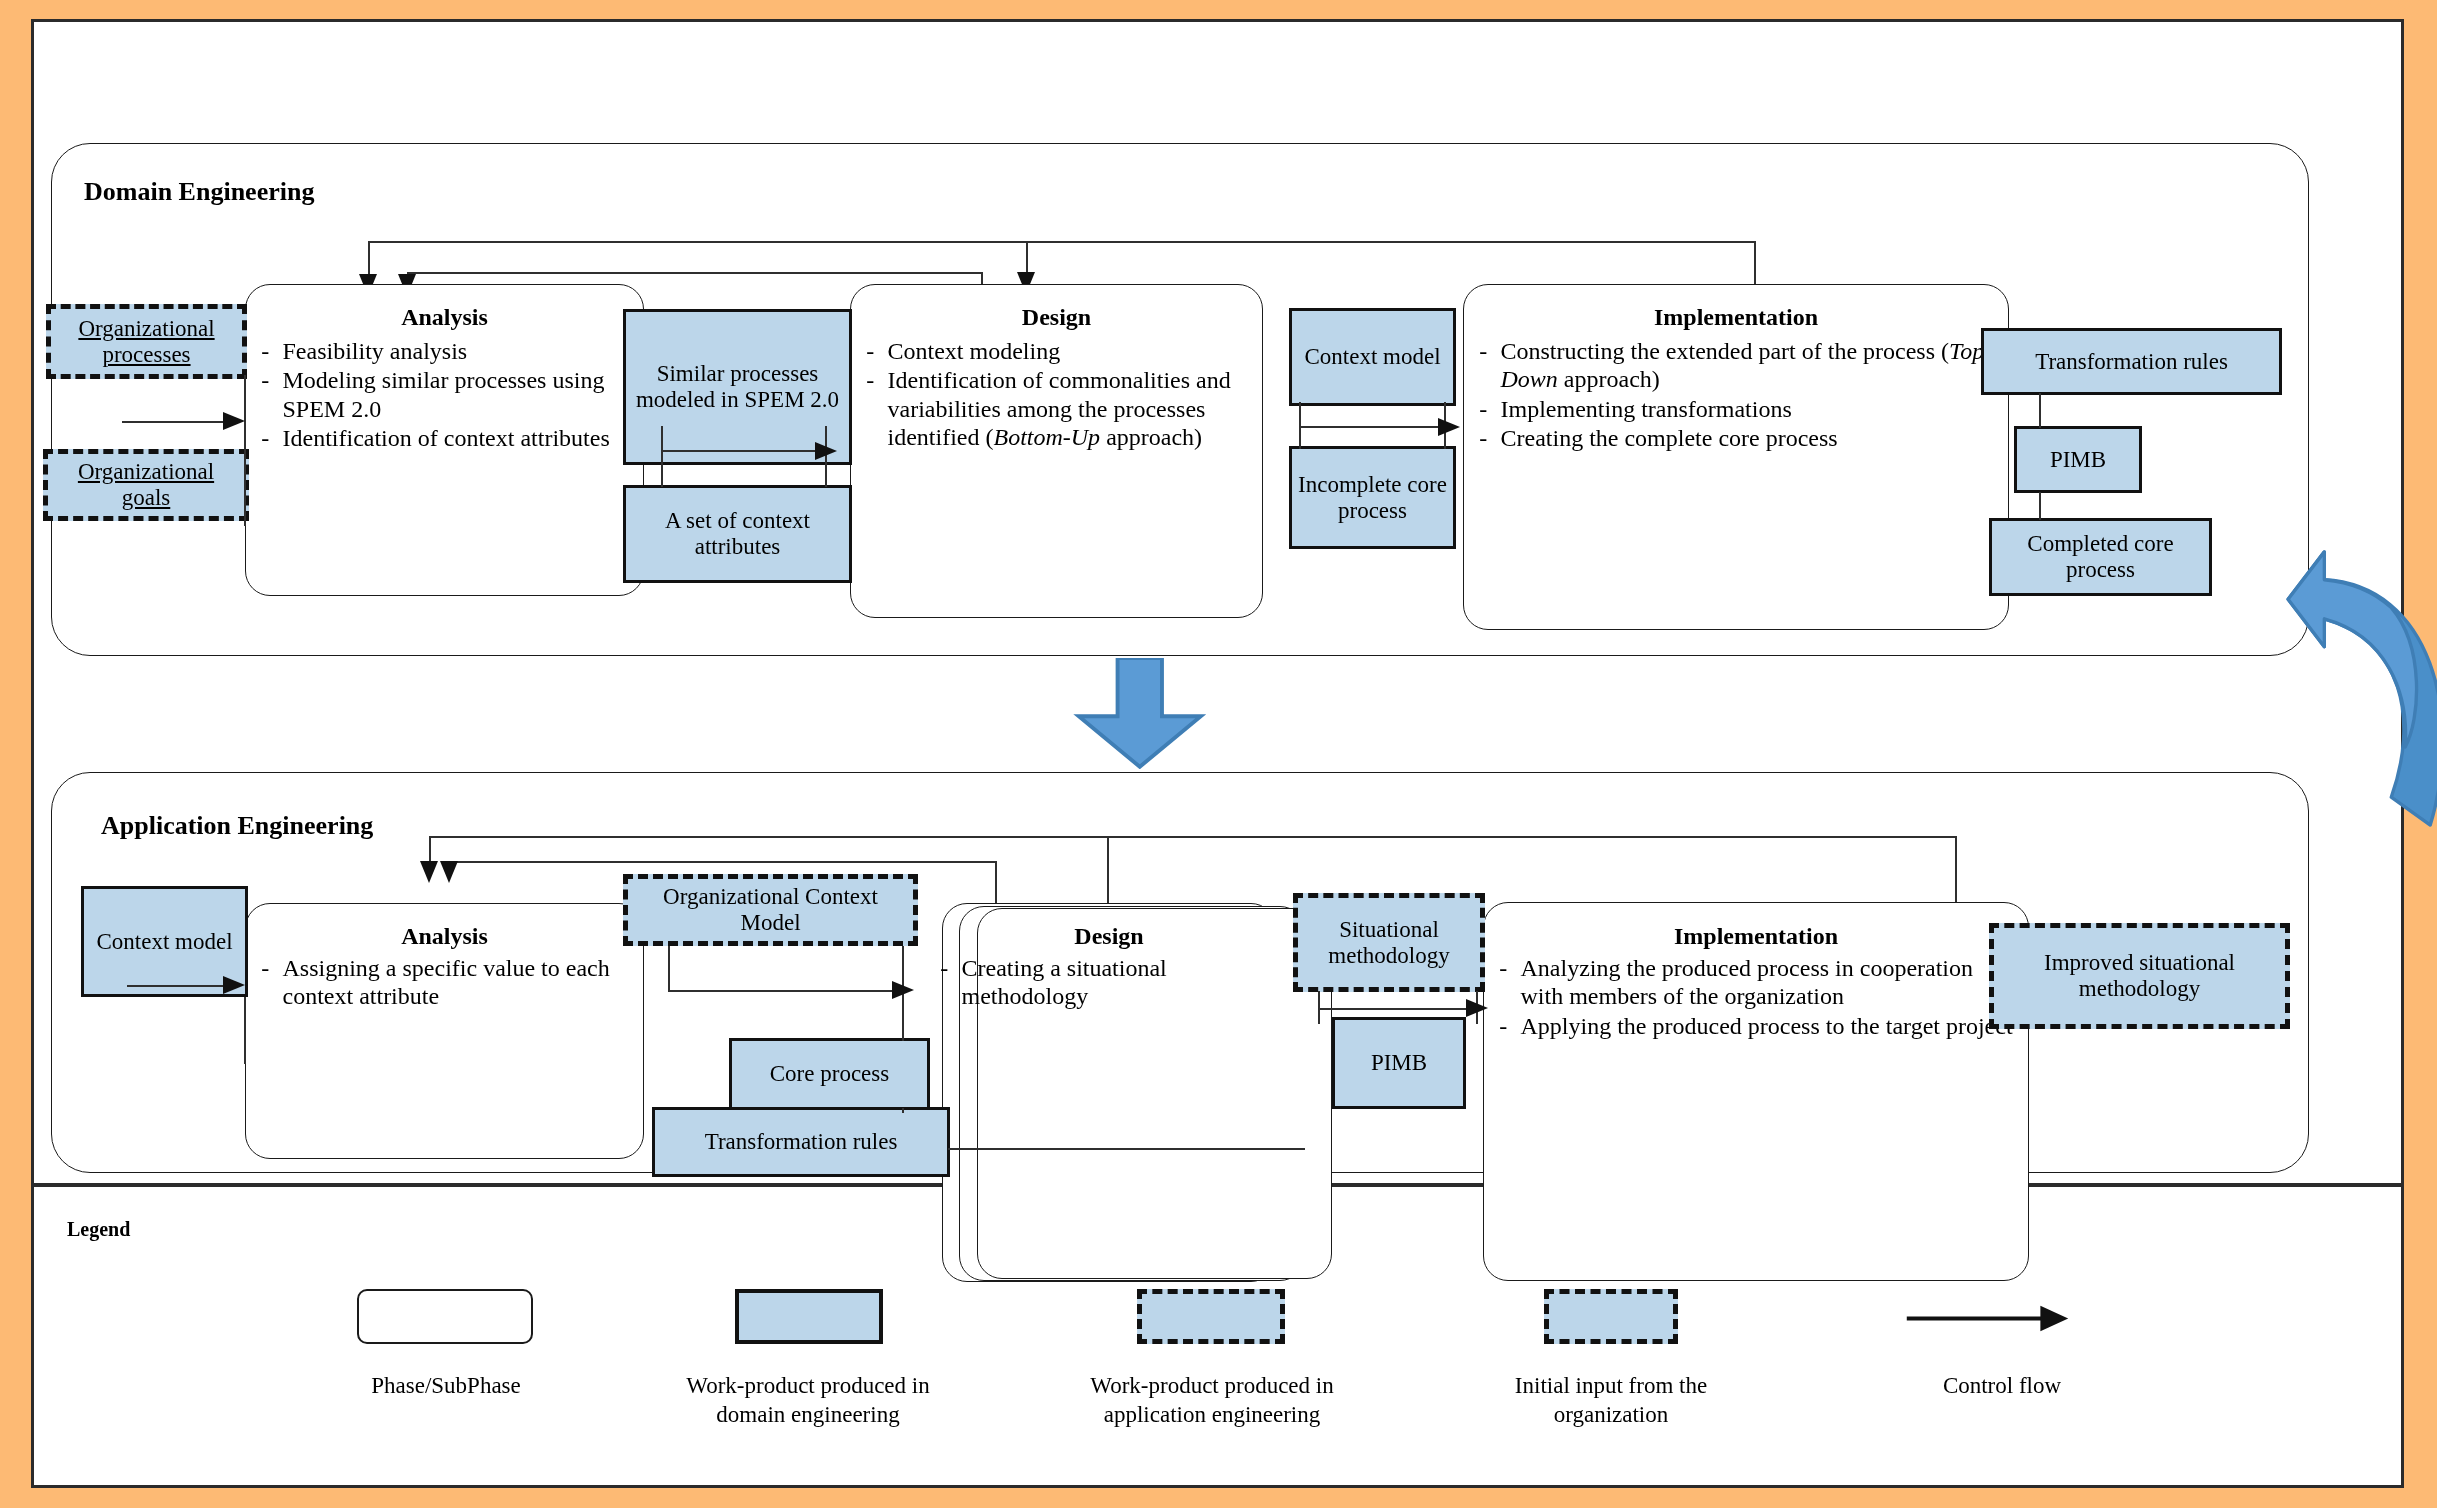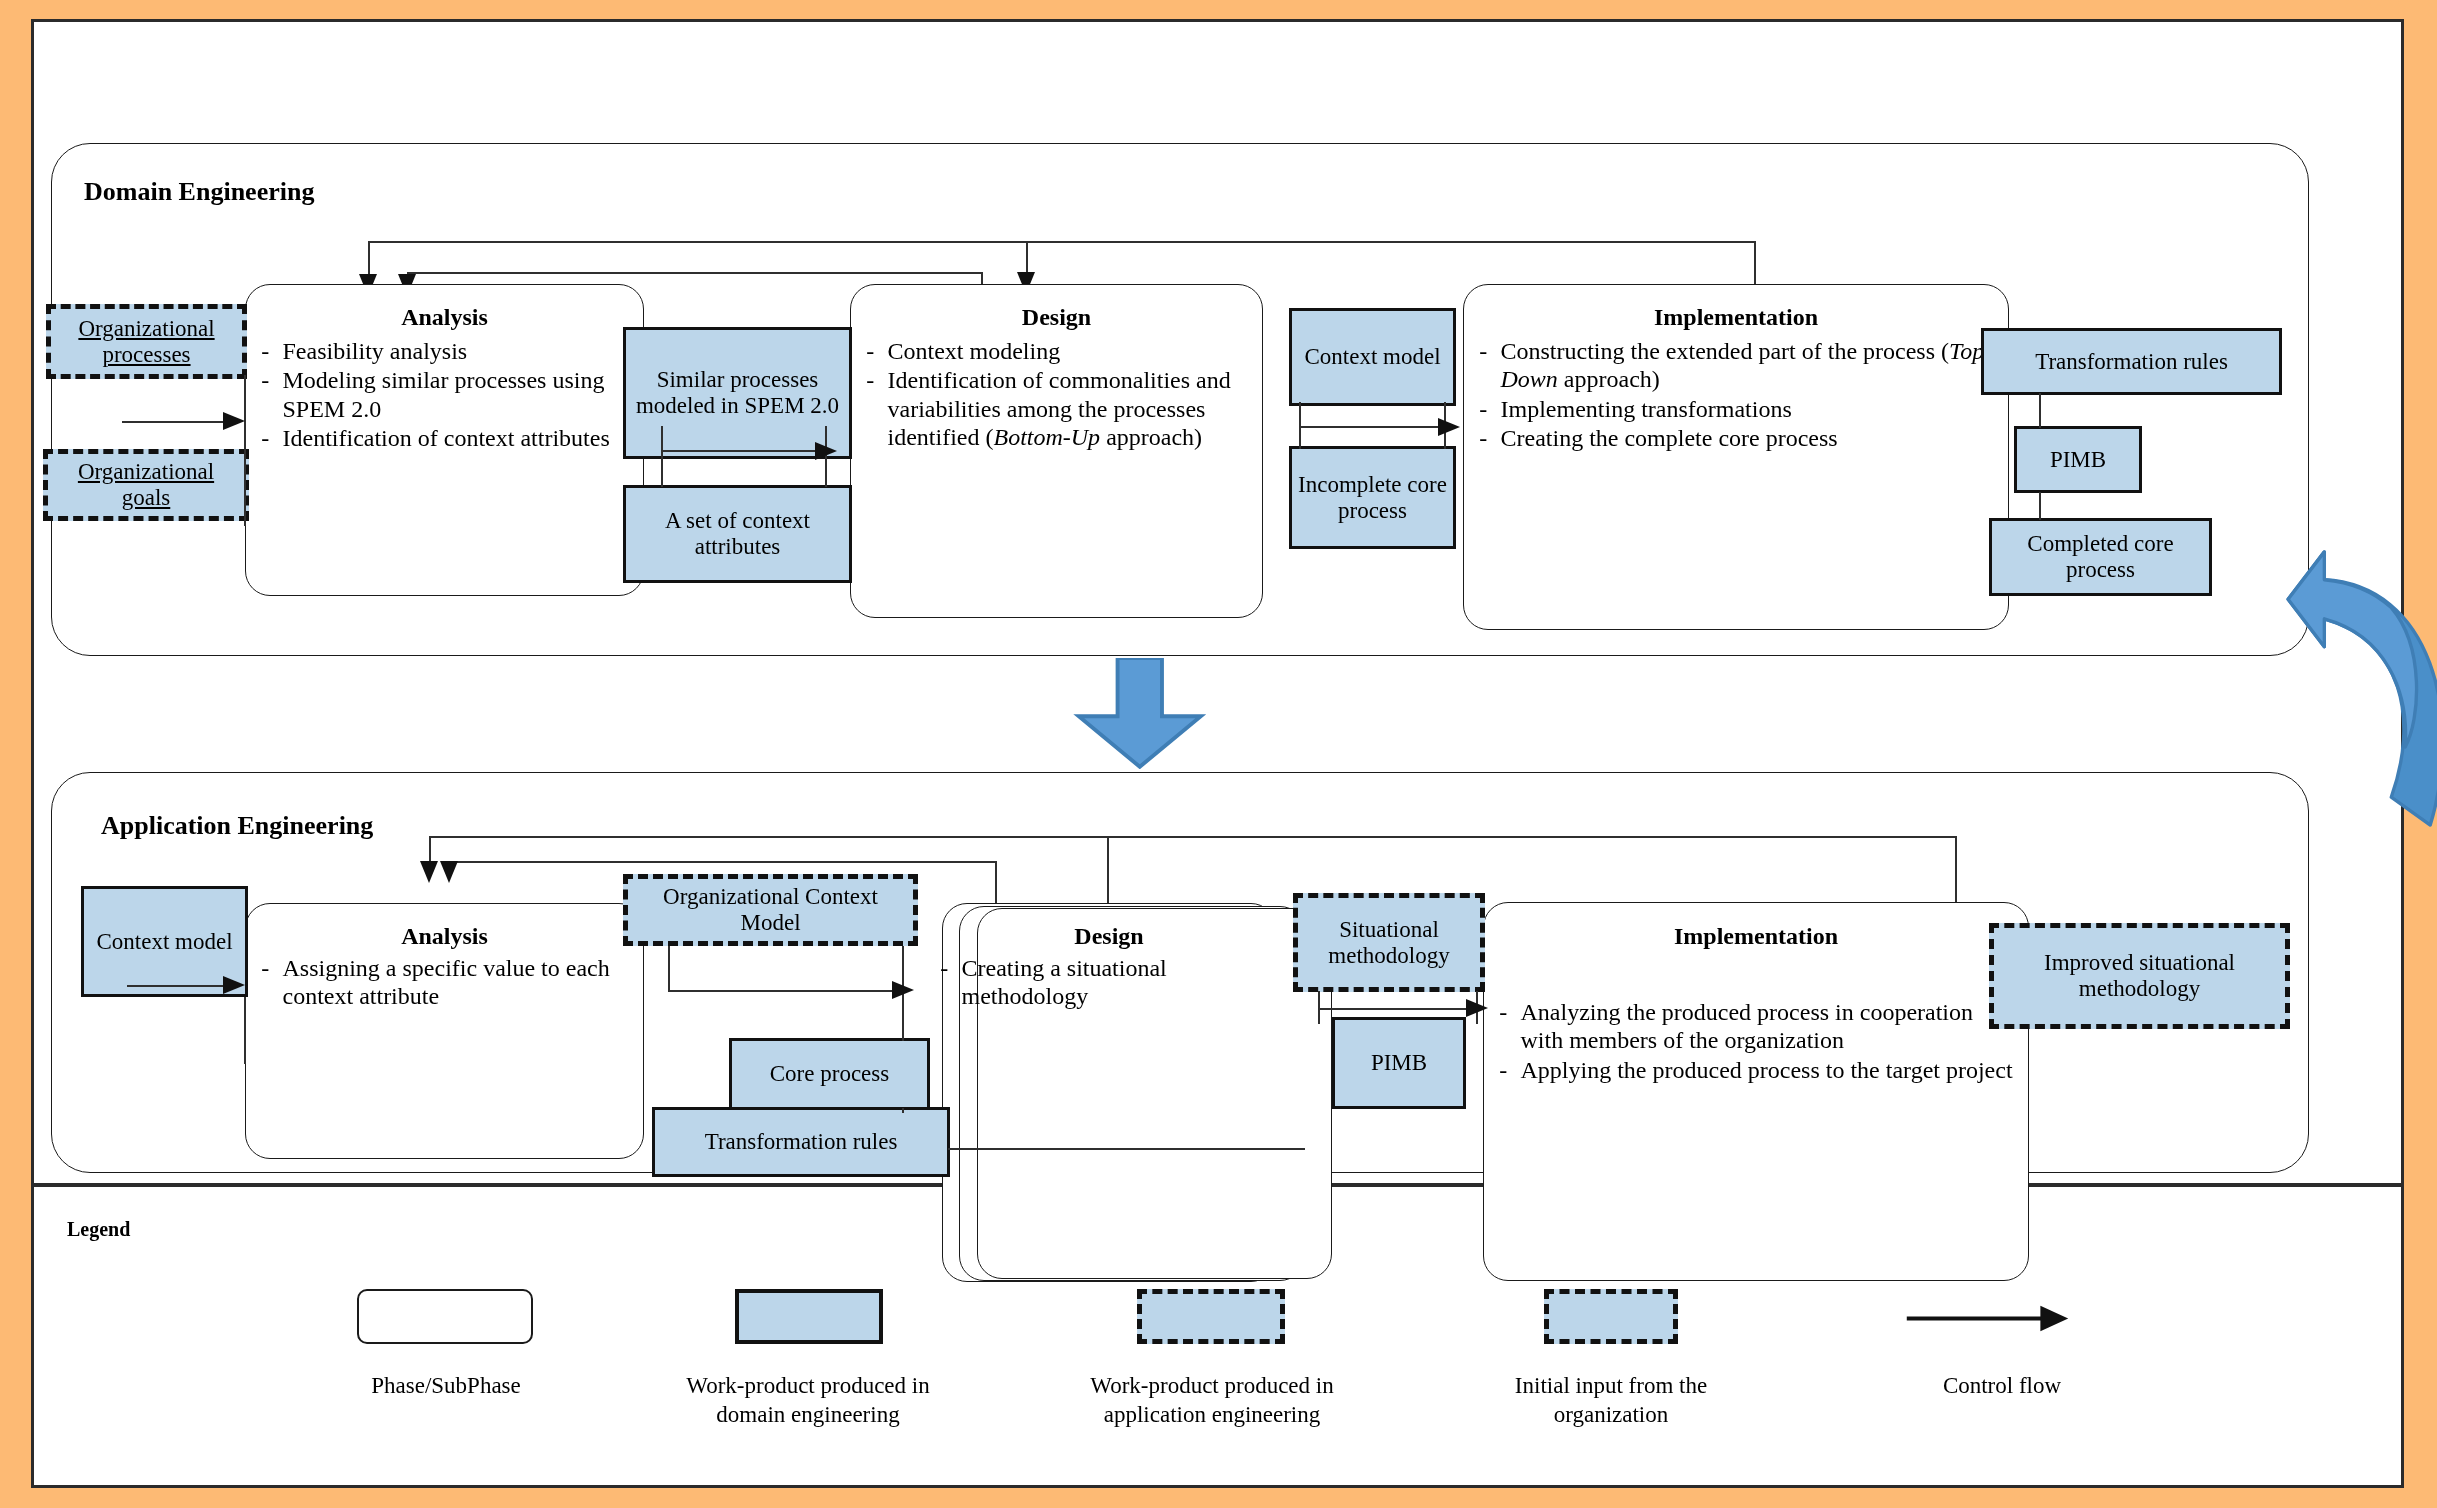--- a/index.html
+++ b/index.html
@@ -117,21 +117,21 @@
     <span class="b">Creating the complete core process</span>
   </div>
 
   <div class="wp dashed" style="left:46px;top:304px;width:201px;height:75px;">Organizational processes</div>
   <div class="wp dashed" style="left:43px;top:449px;width:206px;height:72px;">Organizational goals</div>
 
   <div class="ln v" style="left:244px;top:375px;height:151px;"></div>
   <div class="ln h" style="left:122px;top:421px;width:106px;"></div>
   <div class="arrowhead-right" style="left:223px;top:412px;"></div>
 
-  <div class="wp solid" style="left:623px;top:327px;width:229px;height:132px;">Similar processes modeled in SPEM 2.0</div>
+  <div class="wp solid" style="left:623px;top:309px;width:229px;height:156px;">Similar processes modeled in SPEM 2.0</div>
   <div class="wp solid" style="left:623px;top:485px;width:229px;height:98px;">A set of context attributes</div>
   <div class="ln v" style="left:661px;top:426px;height:61px;"></div>
   <div class="ln v" style="left:825px;top:426px;height:61px;"></div>
   <div class="ln h" style="left:661px;top:450px;width:164px;"></div>
   <div class="arrowhead-right" style="left:815px;top:442px;"></div>
 
   <div class="wp solid" style="left:1289px;top:308px;width:167px;height:98px;">Context model</div>
   <div class="wp solid" style="left:1289px;top:446px;width:167px;height:103px;">Incomplete core process</div>
   <div class="ln v" style="left:1299px;top:402px;height:47px;"></div>
   <div class="ln v" style="left:1444px;top:402px;height:47px;"></div>
@@ -181,21 +181,21 @@
   <div class="subphase-title" style="left:245px;top:923px;width:399px;">Analysis</div>
   <div class="subphase-title" style="left:942px;top:923px;width:334px;">Design</div>
   <div class="subphase-title" style="left:1483px;top:923px;width:546px;">Implementation</div>
 
   <div class="bullets" style="left:258px;top:954px;width:390px;">
     <span class="b">Assigning a specific value to each context attribute</span>
   </div>
   <div class="bullets" style="left:937px;top:954px;width:312px;">
     <span class="b">Creating a situational methodology</span>
   </div>
-  <div class="bullets" style="left:1496px;top:954px;width:524px;margin-top:44px;">
+  <div class="bullets" style="left:1496px;top:954px;width:524px;">
     <span class="b">Analyzing the produced process in cooperation with members of the organization</span>
     <span class="b">Applying the produced process to the target project</span>
   </div>
 
   <div class="wp solid" style="left:81px;top:886px;width:167px;height:111px;">Context model</div>
   <div class="ln v" style="left:244px;top:997px;height:67px;"></div>
   <div class="ln h" style="left:127px;top:985px;width:100px;"></div>
   <div class="arrowhead-right" style="left:223px;top:976px;"></div>
 
   <div class="wp dashdot" style="left:623px;top:856px;width:295px;height:72px;margin-top:18px;">Organizational Context Model</div>

